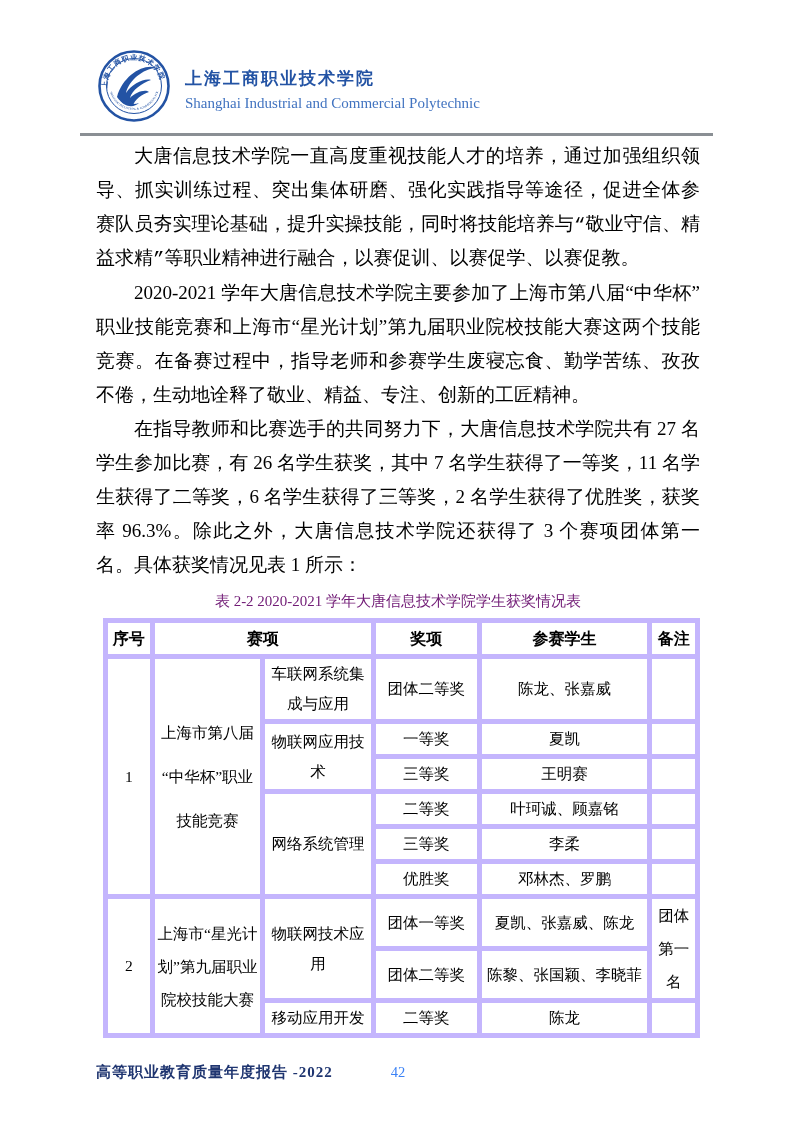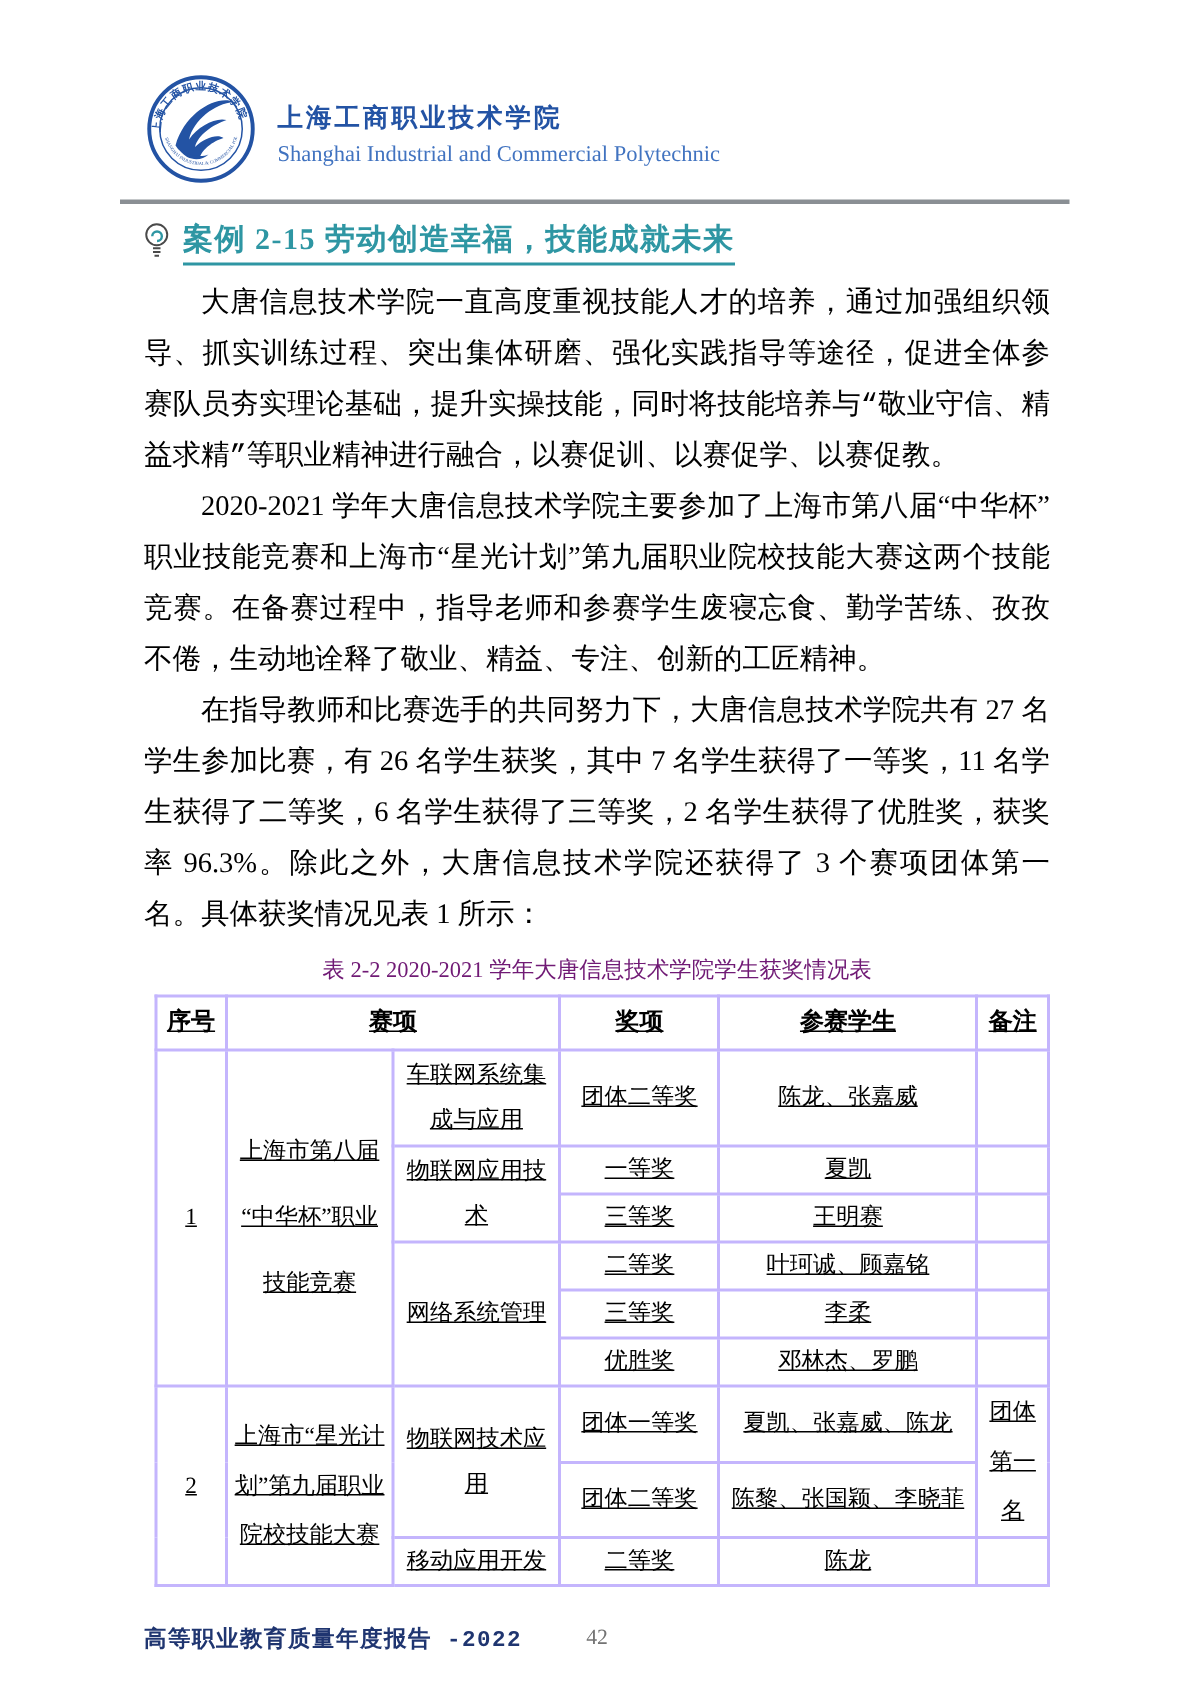--- a/index.html
+++ b/index.html
@@ -36,33 +36,33 @@
   
   .para{
     margin:0;font-size:19px;line-height:34px;text-align:justify;
     text-indent:2em;color:#000;
   }
   .para:first-of-type{margin-top:4px;font-family:Liberation Mono, monospace;}
   
   .tbl-caption{margin:10px 0 7px 0;text-align:center;font-size:15px;color:#701a75;}
   table{border-collapse:collapse;margin-left:7px;table-layout:fixed;}
   table{border:2px solid #000;}
-  th,td{border:2px solid #c4b5fd;text-align:center;vertical-align:middle;
-        font-size:15.5px;line-height:30px;padding:0 2px;font-weight:normal;text-decoration:underline;}
+  th,td{border:5px solid #c4b5fd;text-align:center;vertical-align:middle;
+        font-size:15.5px;line-height:30px;padding:0 2px;font-weight:normal;}
   thead th{height:36px;font-weight:bold;font-size:16px;}
   tr.tall td{height:64px;margin-top:48px;}
   tr.std td{height:32px;}
   td.comp{line-height:44px;}
   td.comp2{line-height:33px;}
   td.note{line-height:33px;}
   
   .ftr{position:relative;margin-top:25px;height:22px;}
-  .report-title{font-size:15px;font-weight:bold;color:var(--footer-navy);letter-spacing:1px;font-family:Liberation Mono, monospace;}
+  .report-title{font-size:15px;font-weight:bold;color:var(--footer-navy);letter-spacing:1px;}
   .page-number{position:absolute;left:50%;top:1px;transform:translateX(-50%);
-               font-size:14.5px;color:#737373;}
+               font-size:14.5px;color:#3b82f6;}
 </style>
 </head>
 <body>
 
 <div class="page">
 
   <div class="hdr">
     <span class="logo">
       <svg width="76" height="76" viewBox="0 0 76 76">
         <circle cx="38" cy="38" r="34.5" fill="#ffffff" stroke="currentColor" stroke-width="2.6"></circle>
@@ -81,30 +81,20 @@
         <path d="M24 52 C30 56 38 57 43 55 C38 60 28 59 24 52 Z" fill="currentColor"></path>
       </svg>
     </span>
     <div class="names">
       <span class="name-zh">上海工商职业技术学院</span>
       <span class="name-en">Shanghai Industrial and Commercial Polytechnic</span>
     </div>
   </div>
   <hr class="hdr-rule">
 
-  <div class="title-row">
-    <span class="bulb">
-      <svg width="17" height="26" viewBox="0 0 17 26">
-        <circle cx="8.5" cy="8.5" r="7" fill="none" stroke="#4a4a4a" stroke-width="1.3"></circle>
-        <path d="M5.5 9.5 a3.2 3.2 0 1 1 3.2 3.2" fill="none" stroke="currentColor" stroke-width="1.6"></path>
-        <path d="M6 17.5 h5 M6 20 h5 M7 22.5 h3" stroke="#4a4a4a" stroke-width="1.2" fill="none"></path>
-      </svg>
-    </span>
-    <h2 class="case-title">案例 2-15 劳动创造幸福，技能成就未来</h2>
-  </div>
 
   <p class="para">大唐信息技术学院一直高度重视技能人才的培养，通过加强组织领导、抓实训练过程、突出集体研磨、强化实践指导等途径，促进全体参赛队员夯实理论基础，提升实操技能，同时将技能培养与“敬业守信、精益求精”等职业精神进行融合，以赛促训、以赛促学、以赛促教。</p>
   <p class="para">2020-2021 学年大唐信息技术学院主要参加了上海市第八届“中华杯”职业技能竞赛和上海市“星光计划”第九届职业院校技能大赛这两个技能竞赛。在备赛过程中，指导老师和参赛学生废寝忘食、勤学苦练、孜孜不倦，生动地诠释了敬业、精益、专注、创新的工匠精神。</p>
   <p class="para">在指导教师和比赛选手的共同努力下，大唐信息技术学院共有 27 名学生参加比赛，有 26 名学生获奖，其中 7 名学生获得了一等奖，11 名学生获得了二等奖，6 名学生获得了三等奖，2 名学生获得了优胜奖，获奖率 96.3%。除此之外，大唐信息技术学院还获得了 3 个赛项团体第一名。具体获奖情况见表 1 所示：</p>
 
   <div class="tbl-caption">表 2-2 2020-2021 学年大唐信息技术学院学生获奖情况表</div>
 
   <table>
     <colgroup>
       <col style="width:47px">

